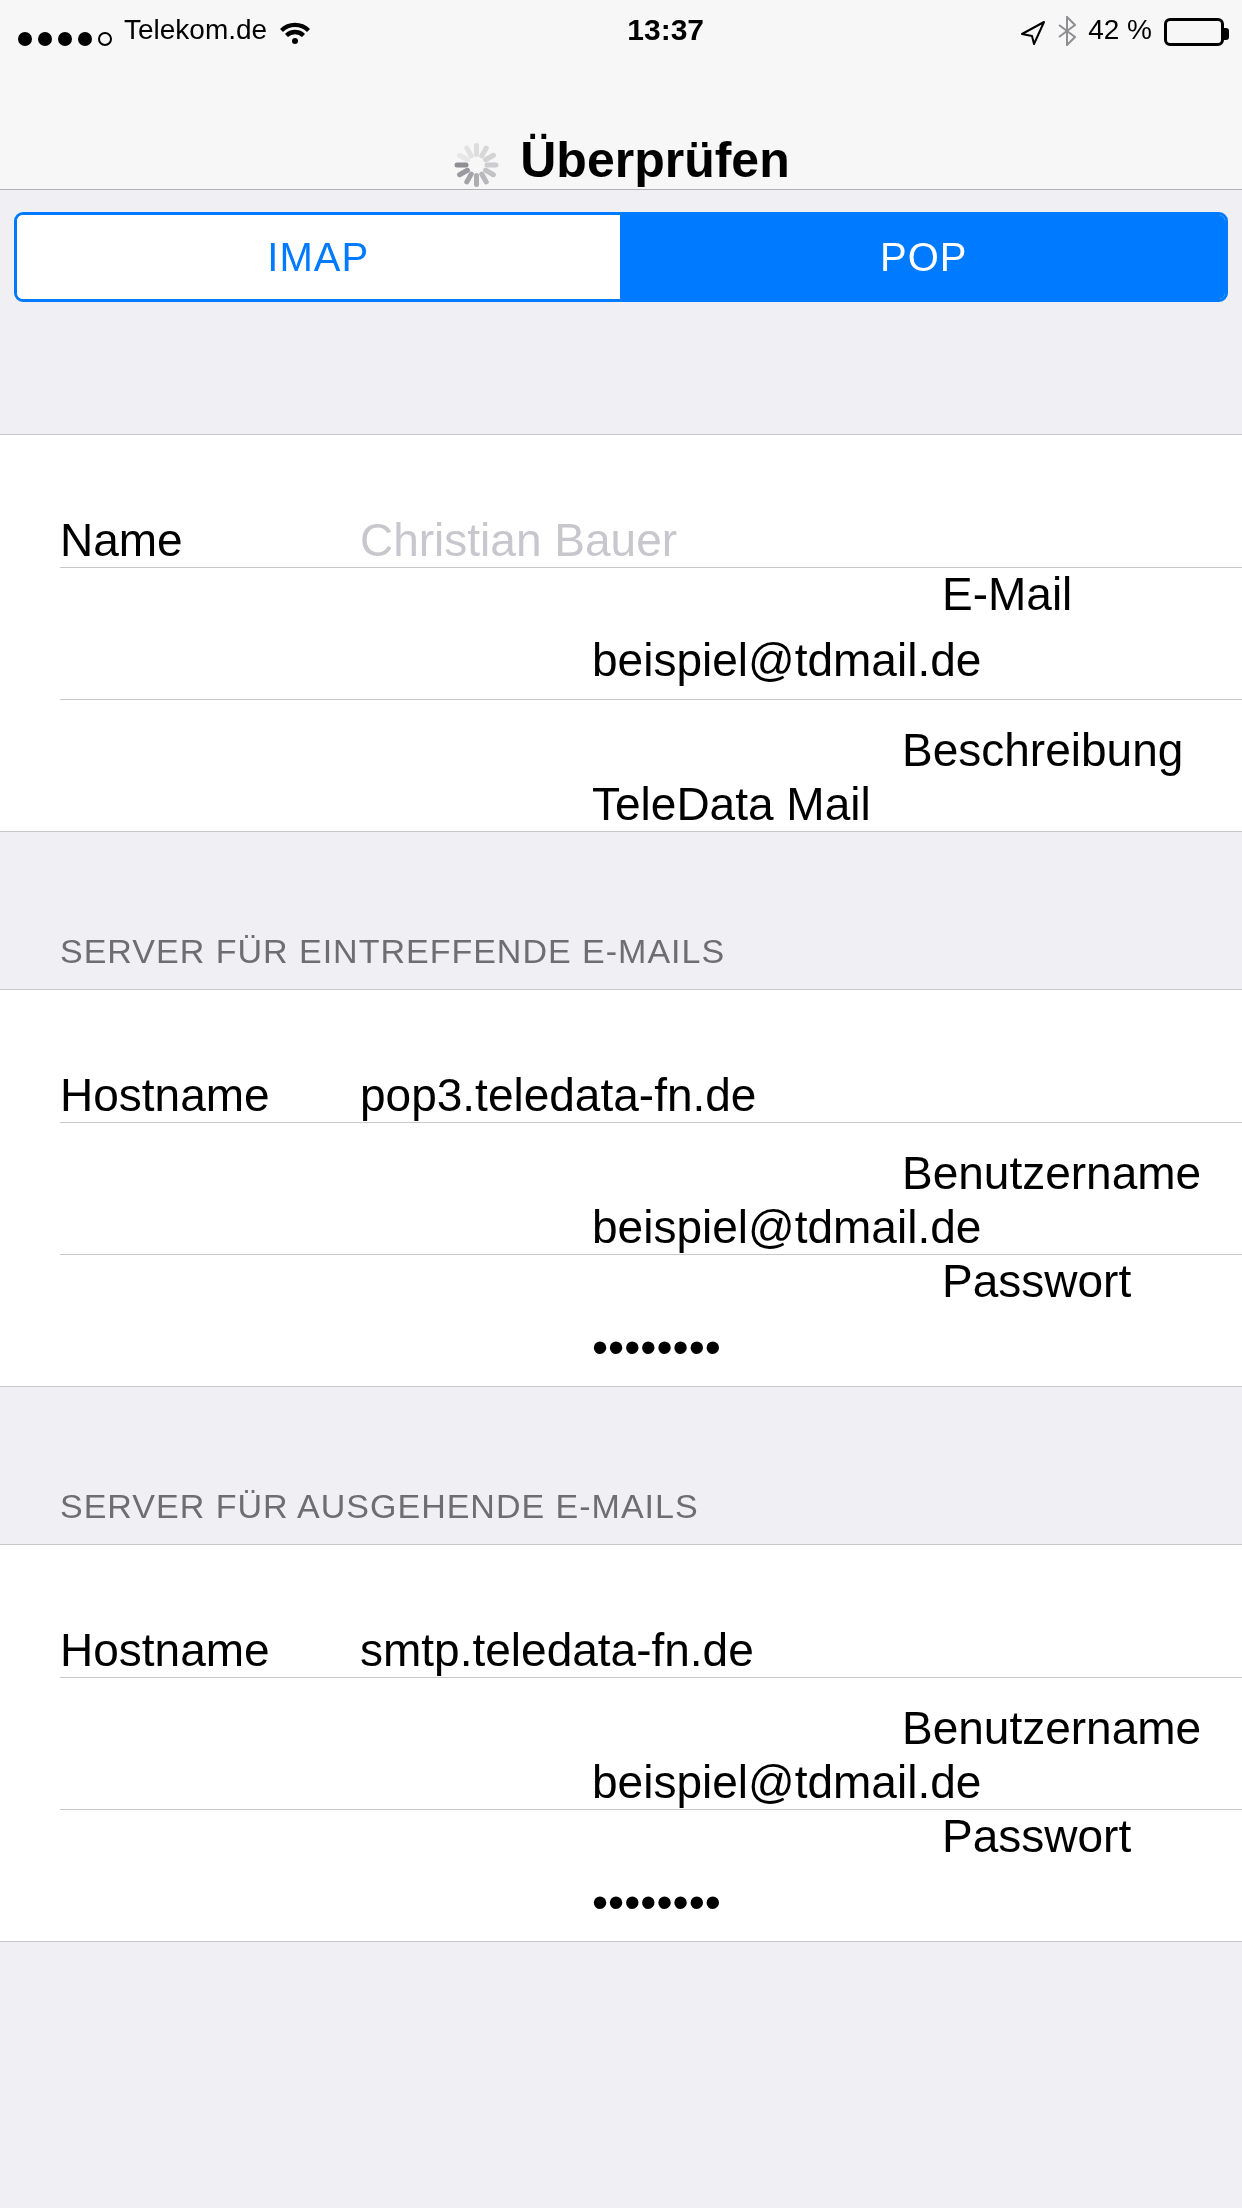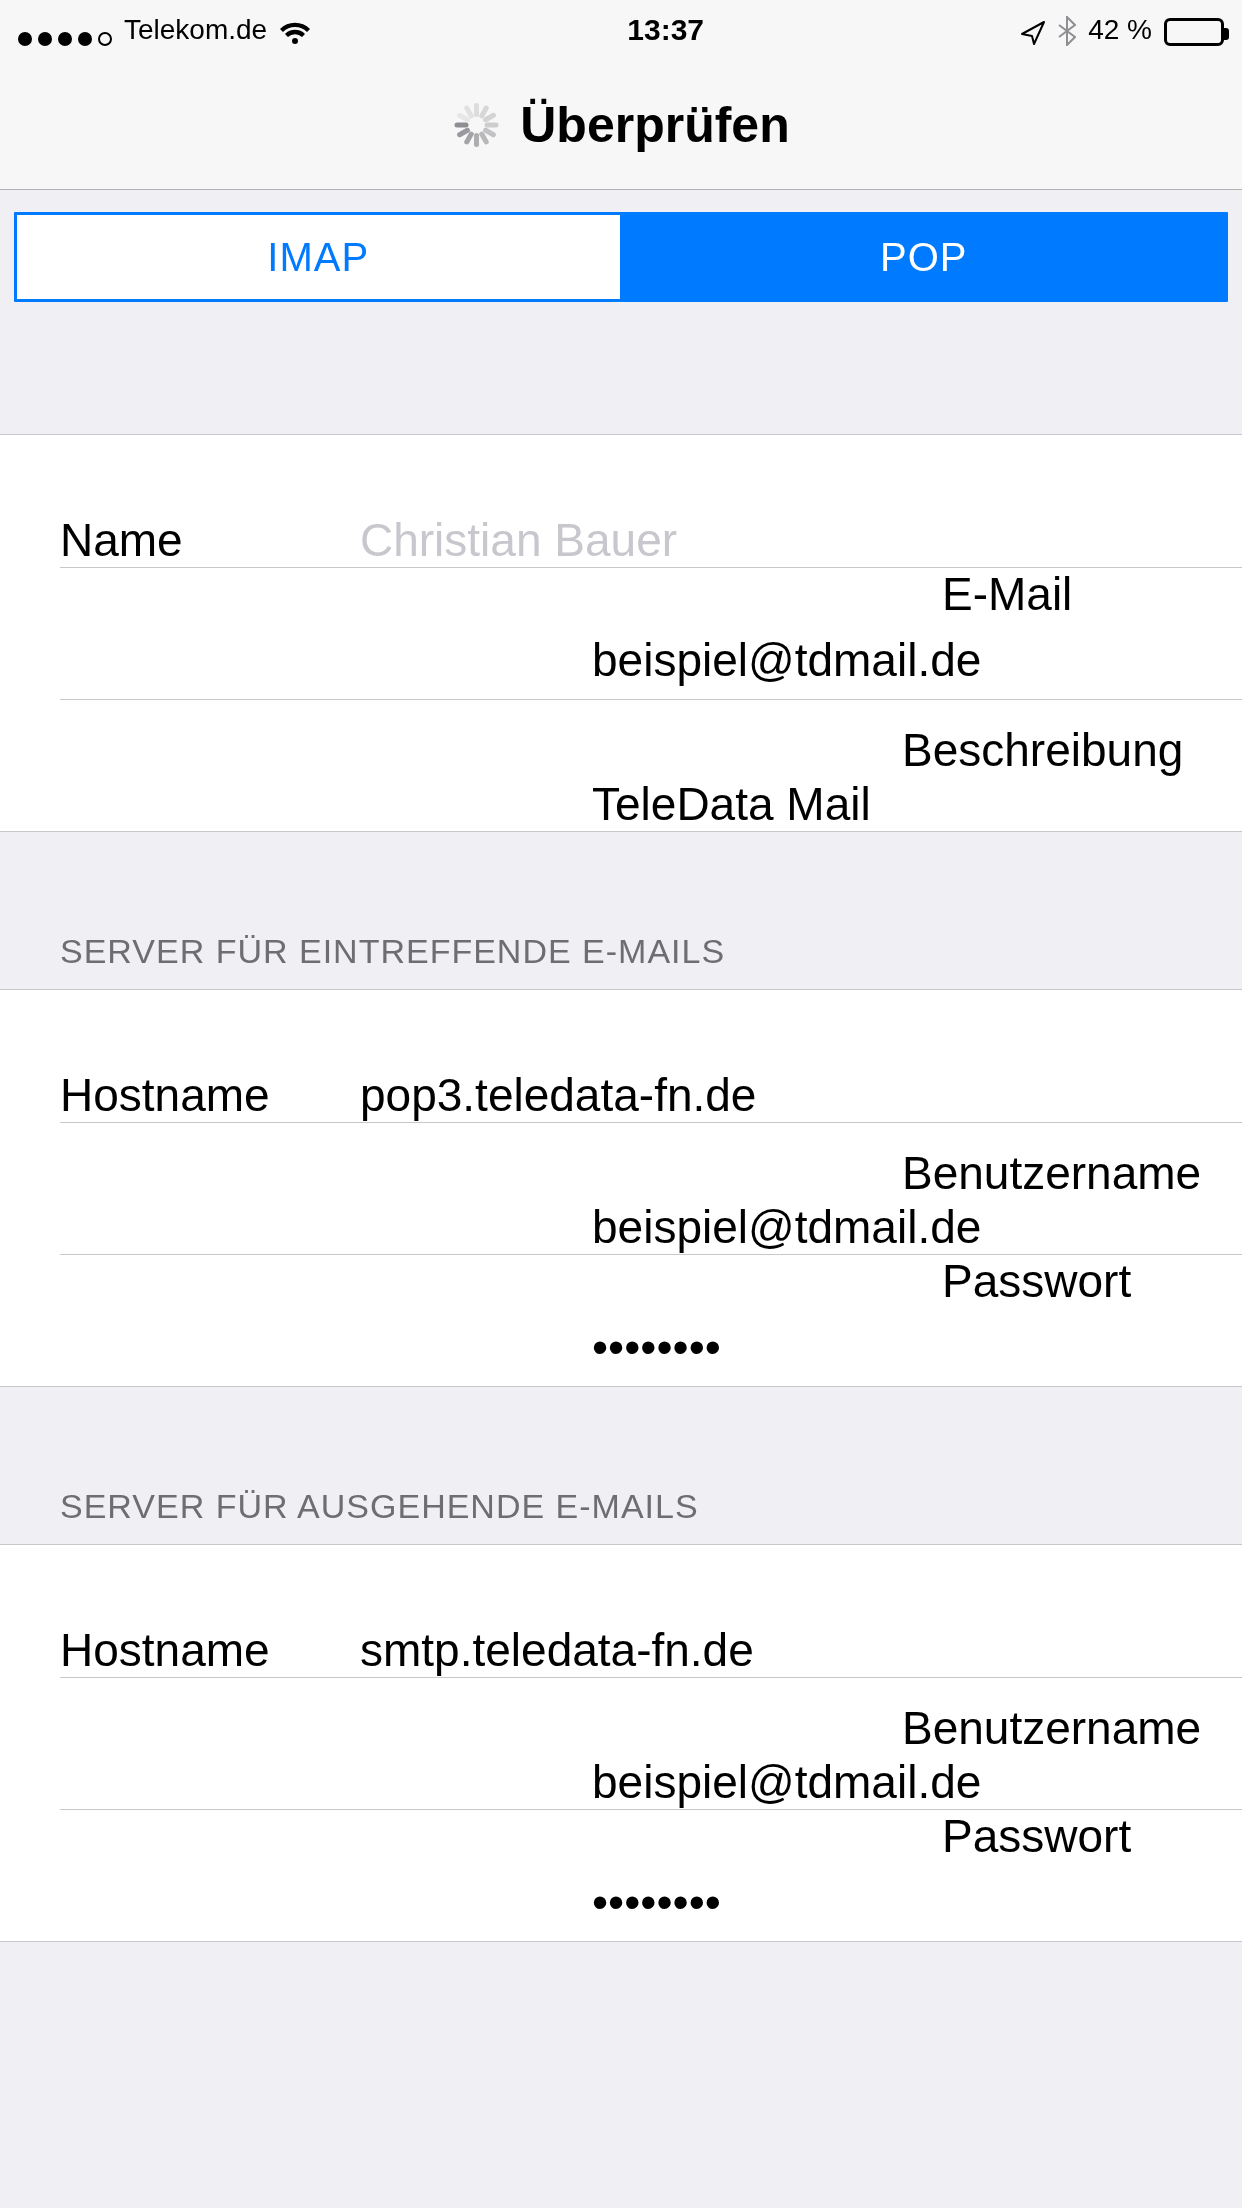--- a/index.html
+++ b/index.html
@@ -43,21 +43,21 @@
   .status-time { font-weight: 600; font-size: 30px; }
   .carrier { font-size: 28px; }
   .batt-text { font-size: 28px; }
 
   
   .nav-bar {
     height: 130px;
     background: #f7f7f7;
     border-bottom: 1px solid #b2b2b2;
     display: flex;
-    align-items: center;
+    align-items: flex-end;
     justify-content: center;
     gap: 20px;
   }
   .nav-title { font-size: 50px; font-weight: 600; }
   .spinner {
     width: 48px; height: 48px; position: relative;
   }
   .spinner span {
     position: absolute; left: 22px; top: 2px;
     width: 5px; height: 14px; border-radius: 3px;
@@ -73,21 +73,21 @@
   .spinner span:nth-child(8){transform:rotate(210deg);opacity:.8}
   .spinner span:nth-child(9){transform:rotate(240deg);opacity:.9}
   .spinner span:nth-child(10){transform:rotate(270deg);opacity:1}
   .spinner span:nth-child(11){transform:rotate(300deg);opacity:.15}
   .spinner span:nth-child(12){transform:rotate(330deg);opacity:.2}
 
   
   .seg-wrap { padding: 22px 14px; background: #efeff4; }
   .segmented {
     display: flex; width: 100%; height: 90px;
-    border: 3px solid #007aff; border-radius: 1px; overflow: hidden;
+    border: 3px solid #007aff; border-radius: 9px; overflow: hidden;
   }
   .segmented .seg {
     flex: 1; display: flex; align-items: center; justify-content: center;
     font-size: 40px; letter-spacing: 1px; cursor: pointer;
   }
   .segmented .seg.inactive { background: #fff; color: #007aff; }
   .segmented .seg.active   { background: #007aff; color: #fff; }
   .segmented .seg + .seg { border-left: 3px solid #007aff; }
 
   

